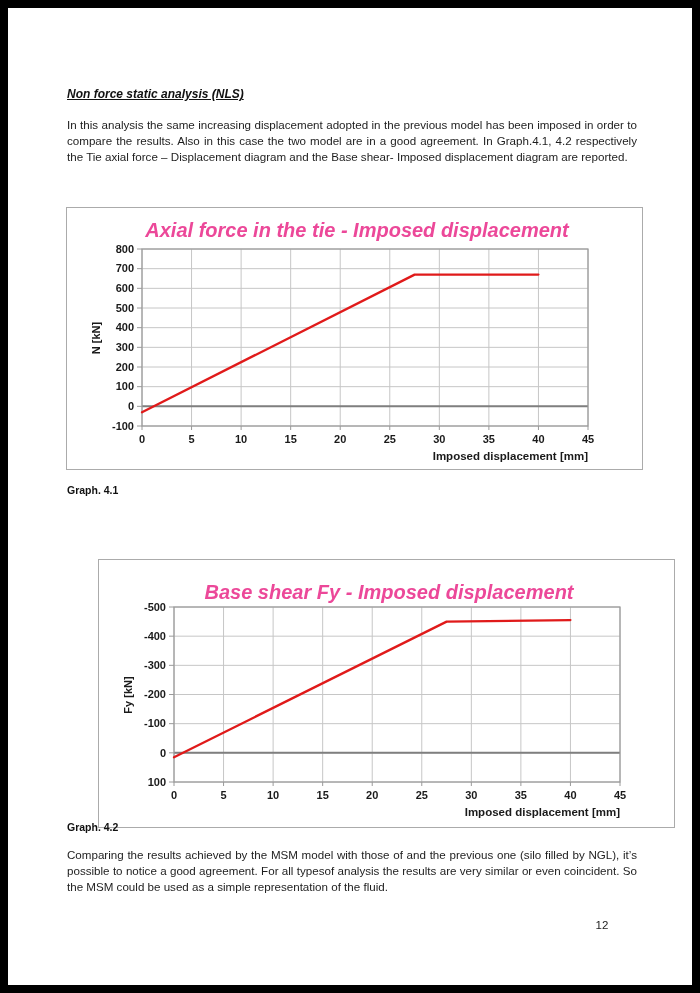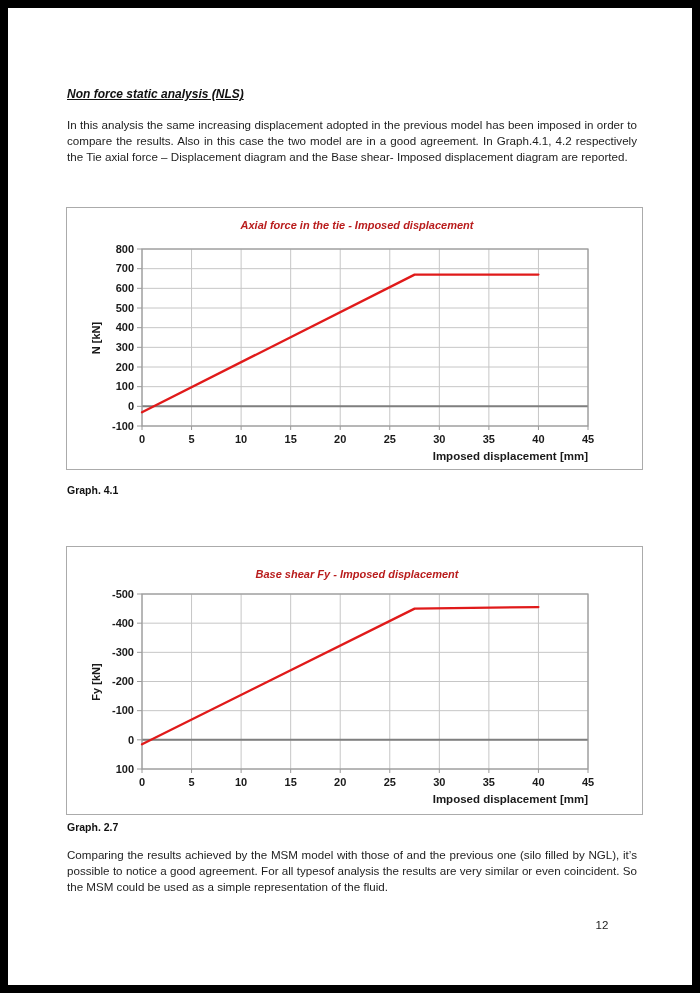--- a/index.html
+++ b/index.html
@@ -9,22 +9,22 @@
   .heading{position:absolute;left:59px;top:79px;font-size:12px;font-weight:700;font-style:italic;text-decoration:underline;color:#111;}
   .para{position:absolute;left:59px;width:570px;font-size:11.6px;line-height:16px;text-align:justify;color:#1d1d1d;}
   .para1{top:109px;}
   .para2{top:839px;}
   .caption{position:absolute;left:59px;font-size:10.5px;font-weight:700;color:#111;}
   .cap1{top:456px;margin-top:20px;}
   .cap2{top:813px;}
   .pagenum{position:absolute;left:560px;top:911px;width:68px;text-align:center;font-size:11.5px;color:#1d1d1d;}
   .chart{position:absolute;left:58px;width:575px;background:#fff;border:1px solid #ababab;}
   .chart1{top:199px;height:261px;}
-  .chart2{top:538px;height:267px;}
-  .chart-title{position:absolute;left:50px;width:480px;text-align:center;font-size:11px;font-style:italic;font-weight:600;color:#b91c1c;white-space:nowrap;}
+  .chart2{top:551px;height:267px;margin-left:32px;}
+  .chart-title{position:absolute;left:50px;width:480px;text-align:center;font-size:20px;font-style:italic;font-weight:600;color:#ec4899;white-space:nowrap;}
   .chart1 .chart-title{top:11px;}
   .chart2 .chart-title{top:21px;}
   .ylab{position:absolute;transform:translate(-50%,-50%) rotate(-90deg);font-size:11px;font-weight:700;white-space:nowrap;color:#1a1a1a;}
   .xlab{position:absolute;left:75px;width:446px;text-align:right;font-size:11.5px;font-weight:700;color:#1a1a1a;}
   .chart1 .xlab{top:242px;}
   .chart2 .xlab{top:246px;}
   svg.plot{position:absolute;left:0;top:0;}
   svg .tick{font-family:"Liberation Sans",sans-serif;font-size:11px;font-weight:700;fill:#1a1a1a;}
 </style>
 </head>
@@ -165,20 +165,20 @@
           <text x="67" y="167.46666666666667" text-anchor="end" class="tick">-100</text>
           <line x1="70" y1="192.83333333333334" x2="75" y2="192.83333333333334" stroke="#9a9a9a" stroke-width="1"></line>
           <text x="67" y="196.63333333333335" text-anchor="end" class="tick">0</text>
           <line x1="70" y1="222" x2="75" y2="222" stroke="#9a9a9a" stroke-width="1"></line>
           <text x="67" y="225.8" text-anchor="end" class="tick">100</text>
           <polyline points="75.0,197.2 347.6,61.6 471.4,60.1" fill="none" stroke="#e01a1a" stroke-width="2.3" stroke-linejoin="round" stroke-linecap="round"></polyline>
         </svg>
       <div class="xlab">Imposed displacement [mm]</div>
     </div>
 
-    <div class="caption cap2">Graph. 2.7</div>
+    <div class="caption cap2">Graph. 4.2</div>
 
     <div class="para para2">Comparing the results achieved by the MSM model with those  of and the previous one (silo filled by NGL), it’s possible to notice a good agreement. For all typesof analysis the results are very similar or even coincident.  So the MSM could be used as a simple representation of the fluid.</div>
 
     <div class="pagenum">12</div>
 
   </div>
 </div>
 
 </body></html>

